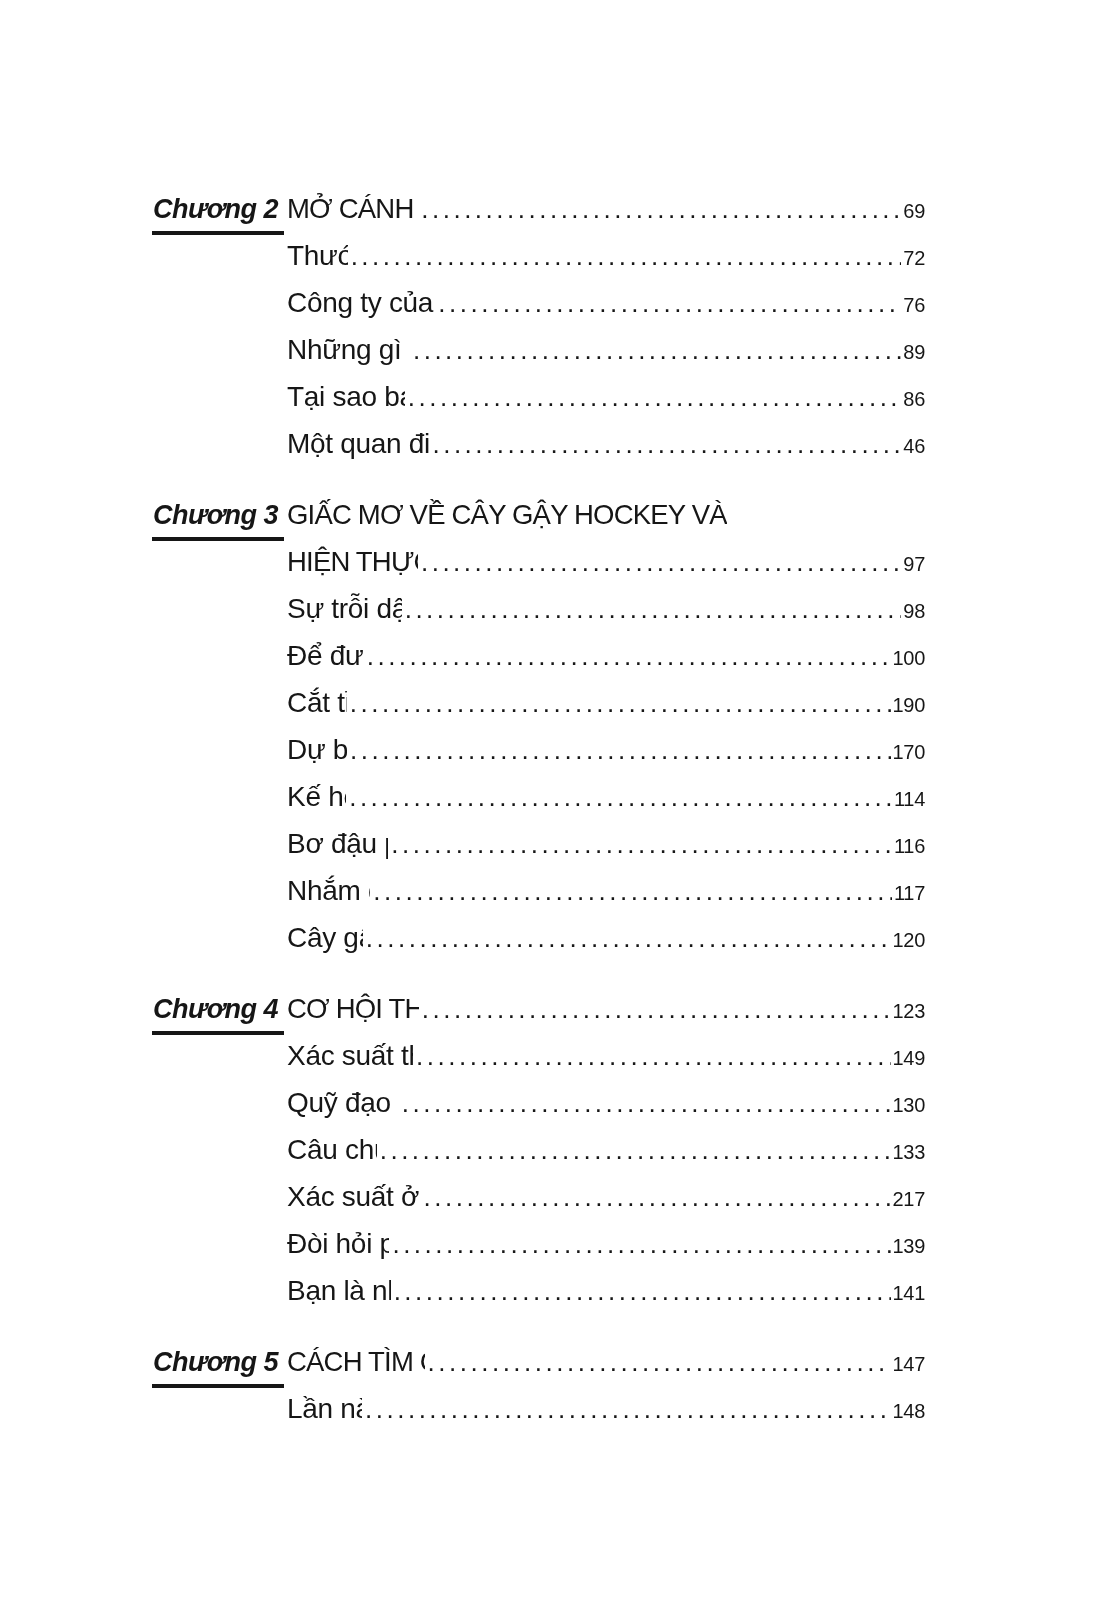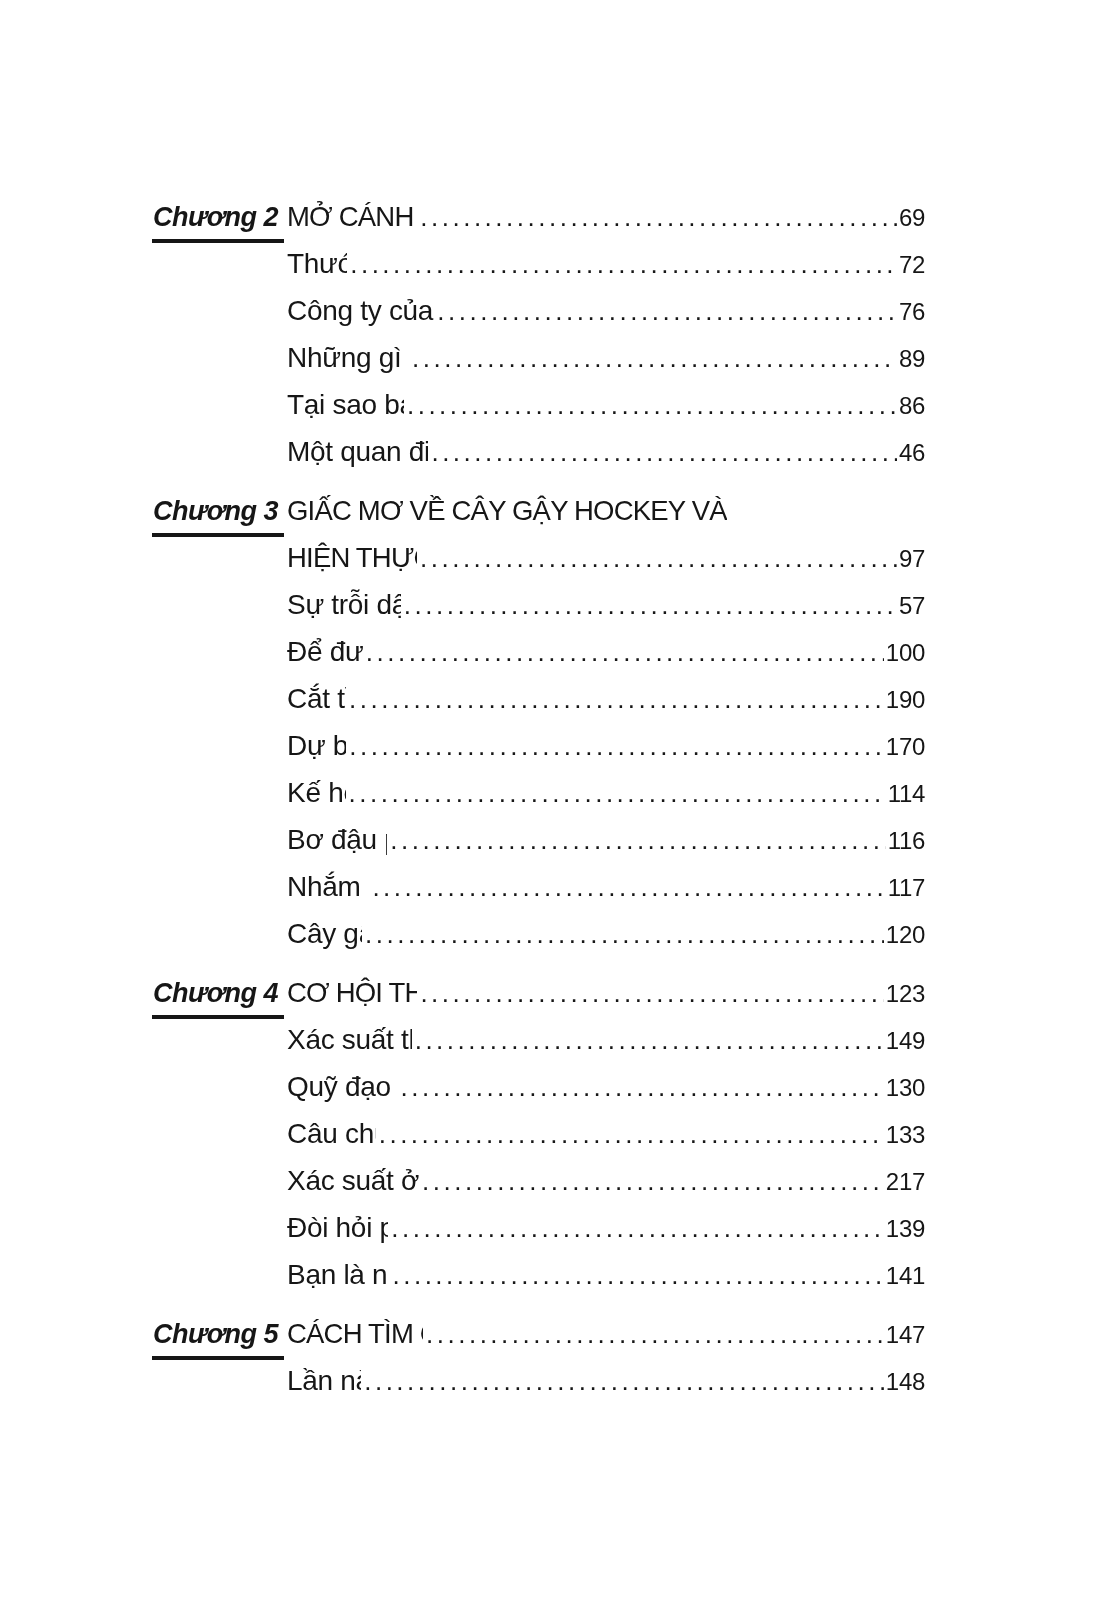--- a/index.html
+++ b/index.html
@@ -15,24 +15,24 @@
     color: #161616;
     overflow: hidden;
   }
   .toc {
     position: absolute;
     left: 152px;
     top: 185px;
     width: 773px;
   }
   .chapter {
-    margin-top: 12px;
+    margin-top: 24px;
   }
   .chapter:first-child {
-    margin-top: 8px;
+    margin-top: 0;
   }
   .row {
     display: flex;
     align-items: baseline;
     height: 47px;
     line-height: 47px;
     white-space: nowrap;
   }
   .label-col {
     flex: 0 0 135px;
@@ -66,21 +66,21 @@
     min-width: 8px;
     overflow: hidden;
     white-space: nowrap;
     font-size: 26px;
     letter-spacing: 3.5px;
     margin: 0 2px 0 3px;
     color: #161616;
   }
   .pageno {
     flex: 0 0 auto;
-    font-size: 24px;
+    font-size: 20px;
     letter-spacing: -0.3px;
     text-align: center;
   }
 </style>
 </head>
 <body>
 
 <div class="toc">
     <div class="chapter">
       <div class="row heading">
@@ -129,21 +129,21 @@
       <div class="row heading">
     <div class="label-col"></div>
     <span class="title">HIỆN THỰC NHƯ CÁI LƯNG LÔNG LÁ</span>
     <span class="leader">................................................................................................................................................................</span>
     <span class="pageno">97</span>
   </div>
       <div class="row entry">
     <div class="label-col"></div>
     <span class="title">Sự trỗi dậy của “cái lưng lông lá”</span>
     <span class="leader">................................................................................................................................................................</span>
-    <span class="pageno">57</span>
+    <span class="pageno">98</span>
   </div>
       <div class="row entry">
     <div class="label-col"></div>
     <span class="title">Để được chấp thuận</span>
     <span class="leader">................................................................................................................................................................</span>
     <span class="pageno">100</span>
   </div>
       <div class="row entry">
     <div class="label-col"></div>
     <span class="title">Cắt tỉa tài chính</span>

